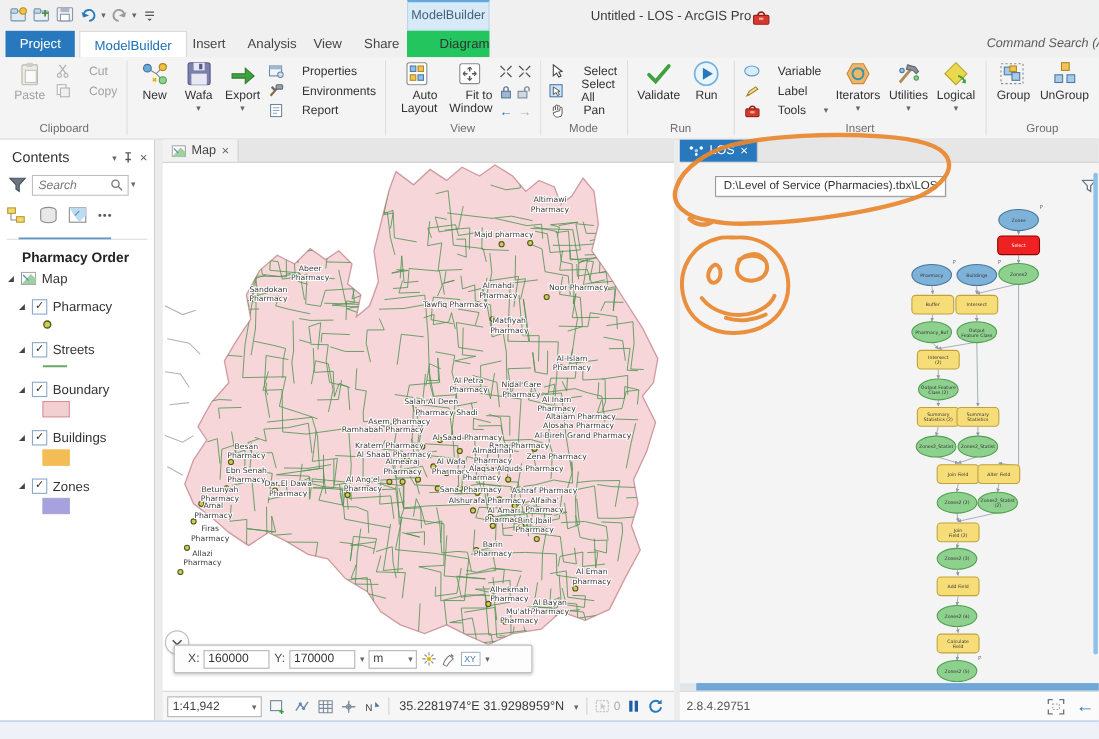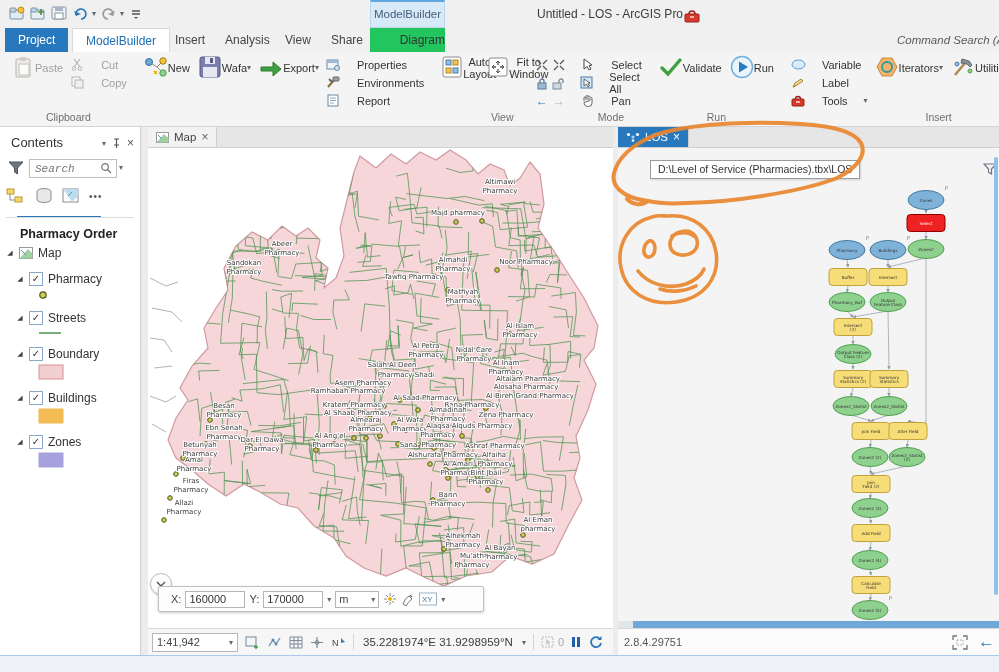--- a/index.html
+++ b/index.html
@@ -24,37 +24,37 @@
   #ctx-tabseg{position:absolute;left:370px;top:0;width:75px;height:24px;background:#22c55e;text-align:right;line-height:24px;color:#333;}
   #cmdsearch{position:absolute;right:0;top:2px;width:106px;height:20px;overflow:hidden;display:flex;align-items:center;gap:4px;
              font-style:italic;color:#5a5a5a;font-size:11.5px;white-space:nowrap;}
   
   #ribbon{position:absolute;left:0;top:52px;width:999px;height:75px;background:#f4f4f4;border-bottom:1px solid #d4d4d4;
           display:flex;align-items:stretch;box-sizing:border-box;padding-left:2px;}
   .rgroup{display:flex;flex-direction:column;}
   .gbody{display:flex;align-items:flex-start;padding:2px 5px 0 5px;flex:1;}
   .gcap{text-align:center;font-size:10.5px;color:#6e6e6e;padding:0 0 3px 0;}
   .gsep{width:1px;background:#dedede;margin:3px 0;}
-  .bigbtn{display:flex;flex-direction:row;align-items:center;text-align:center;font-size:11px;color:#333;
+  .bigbtn{display:flex;flex-direction:column;align-items:center;text-align:right;font-size:11px;color:#333;
           padding:1px 4px;min-width:32px;line-height:12px;cursor:default;}
   .bigbtn .bicon{width:24px;height:24px;margin-bottom:2px;display:flex;align-items:center;justify-content:center;}
   .smallcol{display:flex;flex-direction:column;justify-content:flex-start;gap:1px;padding-top:2px;}
   .smallbtn{display:flex;align-items:center;gap:16px;font-size:11px;color:#333;height:17px;padding:0 3px;cursor:default;}
   .smallbtn .sicon{width:15px;height:15px;display:flex;align-items:center;justify-content:center;}
   .disabled{color:#a0a0a0;}
   .minigrid{display:grid;grid-template-columns:17px 17px;grid-auto-rows:18px;align-items:center;justify-items:center;padding-top:2px;}
   
   #contents-pane{position:absolute;left:0;top:127px;width:141px;height:528px;background:#fff;border-right:1px solid #cfcfcf;box-sizing:border-box;}
   .cp-head{position:absolute;left:0;top:6px;width:100%;height:20px;}
   .cp-title{position:absolute;left:11px;top:2px;font-size:13px;color:#333;}
   .cp-hicons{position:absolute;right:6px;top:3px;display:flex;gap:6px;align-items:center;color:#555;}
   .searchrow{position:absolute;left:0;top:32px;width:100%;height:22px;}
   #cp-search{position:absolute;left:29px;top:0;width:88px;height:19px;border:1px solid #bfbfbf;font-size:11px;
              font-style:italic;padding:0 16px 0 5px;box-sizing:border-box;color:#777;background:#fff;
-             font-family:Liberation Mono, monospace;}
+             font-family:Liberation Sans, sans-serif;}
   .viewtabs{position:absolute;left:6px;top:60px;display:flex;gap:9px;align-items:center;}
   .vt-underline{position:absolute;left:17px;top:89px;width:84px;height:2px;background:#2878be;}
   .vt-gray{position:absolute;left:6px;top:90px;width:128px;height:1px;background:#dcdcdc;}
   .cp-heading{position:absolute;left:20px;top:100px;font-size:12.5px;font-weight:bold;color:#222;}
   #layer-tree{position:absolute;left:0;top:118px;width:100%;}
   .tree-row{display:flex;align-items:center;gap:5px;height:16px;font-size:12px;color:#333;}
   .expander{width:8px;font-size:7px;color:#444;text-align:center;}
   .cbx{width:12px;height:12px;border:1px solid #8aa8c8;background:#fff;font-size:10px;line-height:11px;text-align:center;color:#333;}
   .sym{margin-left:38px;}
   

